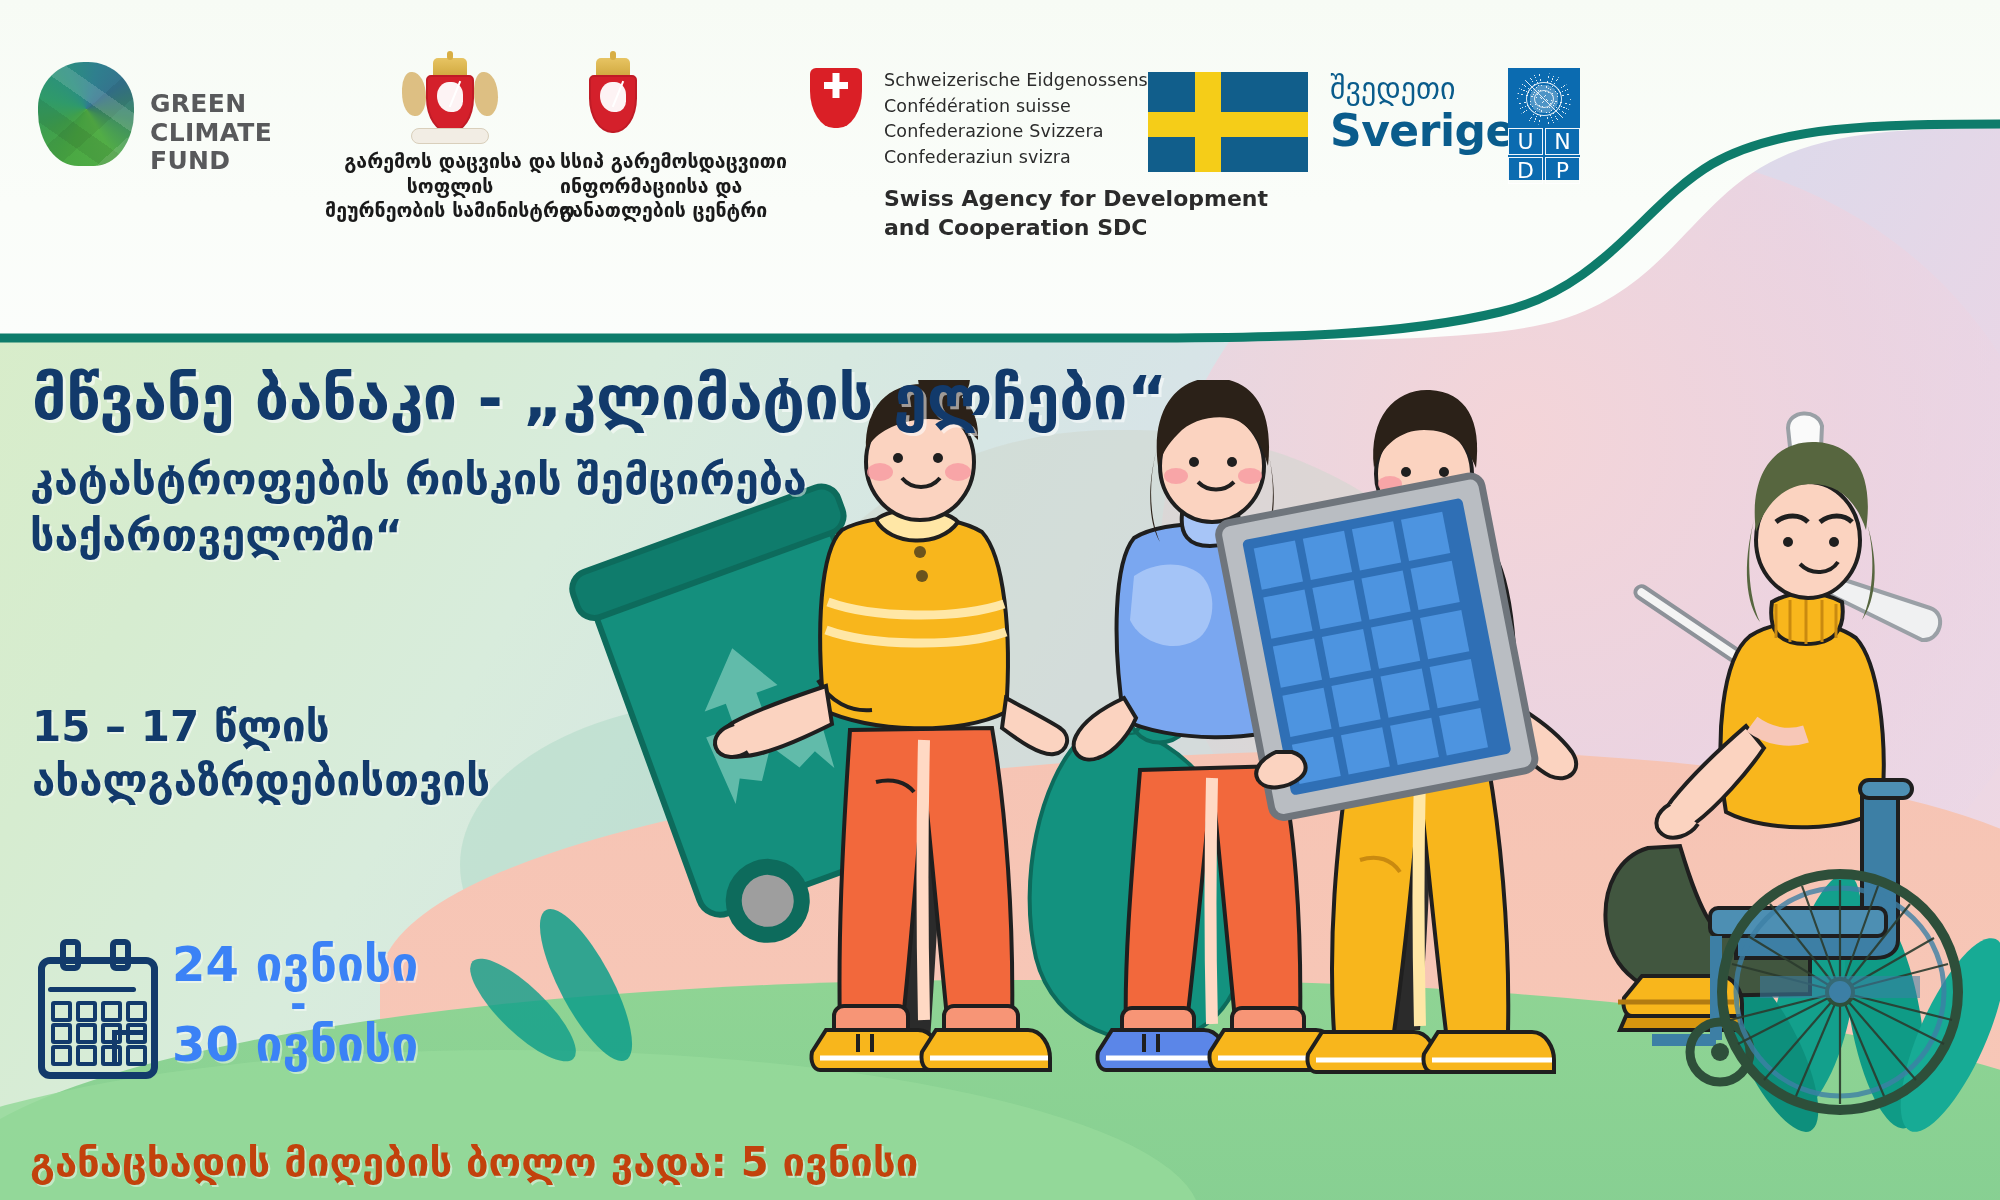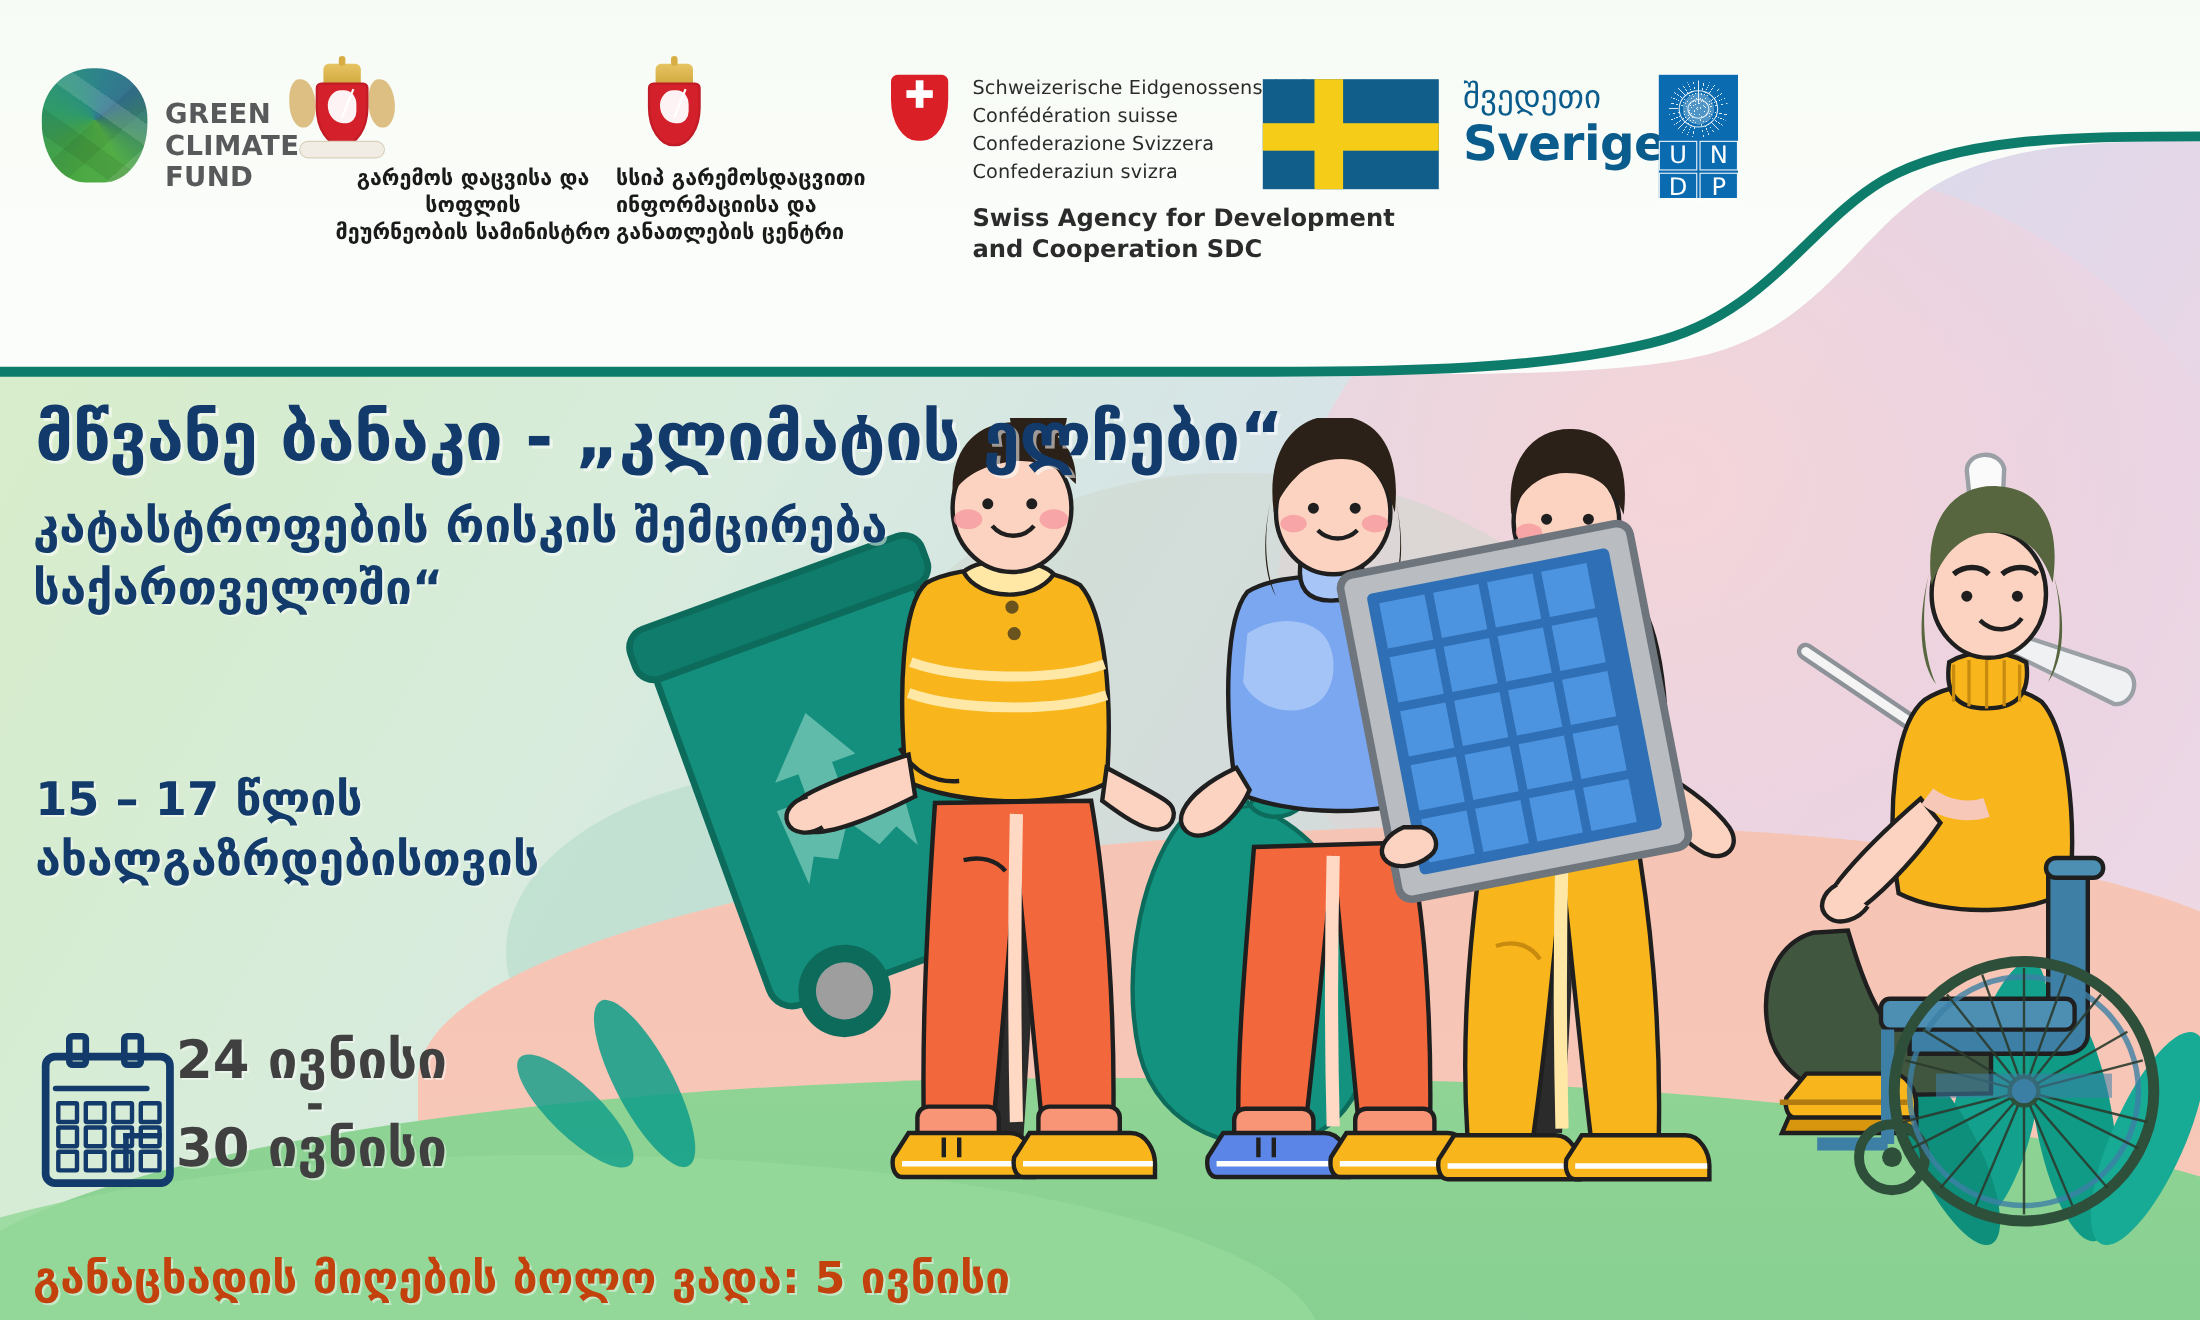--- a/index.html
+++ b/index.html
@@ -94,21 +94,21 @@
     background:#d4202b;border-radius:5px 5px 48% 48%/5px 5px 60% 60%;border:2px solid #c01b26;}
   .coa .rider{position:absolute;left:50%;top:24px;transform:translateX(-50%);width:26px;height:30px;
     background:#fff;border-radius:52% 48% 40% 60%;opacity:.95;}
   .coa .lance{position:absolute;left:56%;top:22px;width:2px;height:28px;background:#fff;transform:rotate(22deg);}
   .coa.with-supporters .sup{position:absolute;top:14px;width:24px;height:44px;background:#d9b876;border-radius:40% 60% 45% 55%;opacity:.9;}
   .coa.with-supporters .sup.l{left:-17px;}
   .coa.with-supporters .sup.r{right:-17px;}
   .coa.with-supporters .ribbon{position:absolute;left:50%;bottom:-6px;transform:translateX(-50%);
     width:76px;height:14px;background:#f2ede4;border-radius:8px;border:1px solid #d9cfbb;}
 
-  .ministry{left:280px;top:58px;flex-direction:column;align-items:flex-start;width:300px;}
+  .ministry{left:300px;top:58px;flex-direction:column;align-items:center;width:300px;}
   .ministry .ml-text{margin-top:12px;color:#1a1a1a;font-size:19.5px;line-height:1.26;font-weight:700;text-align:center;}
 
   .env-center{left:560px;top:58px;flex-direction:column;align-items:flex-start;width:260px;}
   .env-center .coa{margin-left:22px;}
   .env-center .ml-text{margin-top:12px;color:#1a1a1a;font-size:19.5px;line-height:1.26;font-weight:700;text-align:left;}
 
   
   .swiss{left:810px;top:68px;}
   .swiss-shield{width:52px;height:60px;background:#da1f26;border-radius:6px 6px 46% 46%/6px 6px 62% 62%;position:relative;}
   .swiss-shield:before{content:"";position:absolute;left:50%;top:14px;transform:translateX(-50%);width:24px;height:7px;background:#fff;}
@@ -160,21 +160,21 @@
   .dates{position:absolute;left:34px;top:940px;display:flex;align-items:center;}
   .cal-icon{width:118px;height:128px;position:relative;flex:none;}
   .cal-body{position:absolute;left:4px;top:16px;width:106px;height:108px;border:7px solid #123a6b;border-radius:12px;}
   .cal-line{position:absolute;left:14px;top:46px;width:88px;height:5px;background:#123a6b;border-radius:3px;}
   .cal-ring{position:absolute;width:9px;height:20px;border:6px solid #123a6b;border-radius:6px;top:-2px;}
   .cal-ring.r1{left:26px;}
   .cal-ring.r2{left:76px;}
   .cal-dots{position:absolute;left:17px;top:60px;width:84px;display:grid;grid-template-columns:repeat(4,1fr);grid-auto-rows:18px;gap:4px;}
   .cal-dots i{width:13px;height:13px;border:4px solid #123a6b;border-radius:3px;display:block;}
   .cal-fold{position:absolute;right:5px;bottom:4px;width:30px;height:30px;border-left:5px solid #123a6b;border-top:5px solid #123a6b;transform:rotate(0deg);background:transparent;}
-  .dates-text{margin-left:8px;color:#404040;font-size:48px;font-weight:800;line-height:1.02;text-shadow:2px 2px 0 rgba(255,255,255,.45);}
+  .dates-text{margin-left:20px;color:#3b82f6;font-size:48px;font-weight:800;line-height:1.02;text-shadow:2px 2px 0 rgba(255,255,255,.45);}
   .dates-text .dash{font-size:40px;line-height:.78;display:block;margin-left:118px;}
   .deadline{
     position:absolute;left:30px;top:1140px;width:1300px;
     color:#c2410c;font-size:40px;font-weight:800;line-height:1.1;
     text-shadow:2px 2px 0 rgba(255,255,255,.45);
   }
 
   
   .illus{position:absolute;left:520px;top:380px;width:1480px;height:760px;}
   .illus svg{display:block;}

